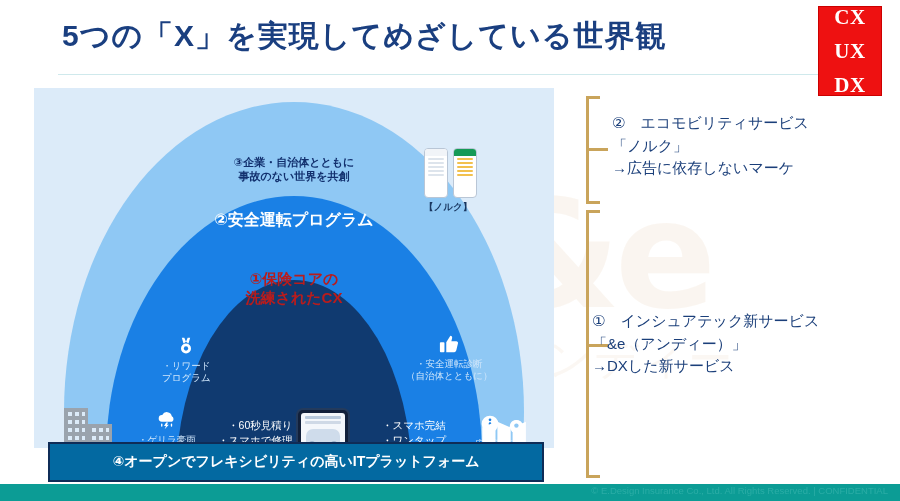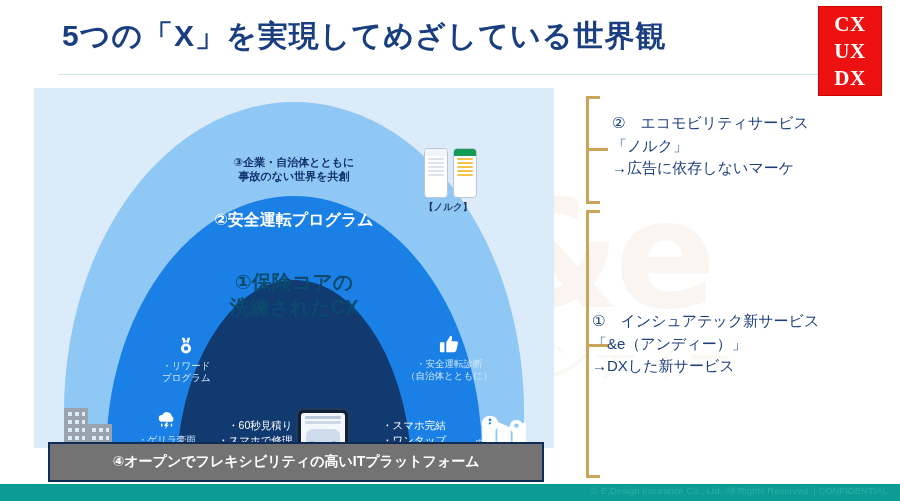--- a/index.html
+++ b/index.html
@@ -33,21 +33,21 @@
     letter-spacing:1px;white-space:nowrap;
   }
   .title-rule{
     position:absolute;left:58px;top:74px;width:760px;height:1px;
     background:#cfe9ec;
   }
   .cxbadge{
     position:absolute;right:18px;top:6px;width:62px;height:88px;
     background:#ee1111;border:1px solid #c00;
     display:flex;flex-direction:column;align-items:center;justify-content:center;
-    gap:1px;
+    gap:8px;
   }
   .cxbadge span{
     color:#fff;font-family:"Liberation Serif","DejaVu Serif",serif;
     font-weight:bold;font-size:21px;line-height:1.25;letter-spacing:.5px;
   }
 
   
   .panel{
     position:absolute;left:34px;top:88px;width:520px;height:360px;
     background:#dcebf9;overflow:hidden;
@@ -62,21 +62,21 @@
   .arc3{
     left:142px;top:192px;width:236px;height:400px;background:#103a70;
   }
 
   .arc-label{
     position:absolute;color:#12306e;font-weight:bold;text-align:center;
     line-height:1.25;white-space:nowrap;
   }
   .lbl-outer{left:0;right:0;top:28px;font-size:11px;margin-top:40px;}
   .lbl-mid{left:0;right:0;top:122px;font-size:16px;color:#ffffff;}
-  .lbl-inner{left:0;right:0;top:182px;font-size:20px;color:#0c4a6e;text-align:center;}
+  .lbl-inner{left:0;right:0;top:182px;font-size:15px;color:#b91c1c;text-align:center;}
 
   
   .side{
     position:absolute;text-align:center;line-height:1.2;
     font-size:9.5px;color:#cfe6fb;white-space:nowrap;
   }
   .side .ico{display:block;margin:0 auto 2px;}
   .side-reward{left:128px;top:248px;}
   .side-rain{left:104px;top:322px;}
   .side-score{left:372px;top:246px;}
@@ -117,21 +117,21 @@
   .mini{width:22px;height:48px;border:1.5px solid #b9c6d6;border-radius:4px;background:#fff;overflow:hidden;}
   .mini .top{height:7px;background:#f1f4f8;}
   .mini.green .top{background:#159a57;}
   .mini .ln{height:2px;margin:2px 3px;background:#dde4ec;border-radius:1px;}
   .mini.green .ln{background:#f2c14e;}
   .norc-cap{margin-top:3px;font-size:9.5px;color:#18365f;font-weight:bold;white-space:nowrap;}
 
   
   .platform{
     position:absolute;left:48px;top:442px;width:492px;height:36px;
-    background:#737373;border:2px solid #0f2c57;
+    background:#0369a1;border:2px solid #0f2c57;
     display:flex;align-items:center;justify-content:center;
     color:#fff;font-weight:bold;font-size:14px;white-space:nowrap;
   }
   .brace-v{position:absolute;width:3px;background:#c9a45b;}
   .brace-h{position:absolute;height:3px;background:#c9a45b;}
   .brace-cap{position:absolute;width:14px;height:3px;background:#c9a45b;}
 
   .annot{
     position:absolute;color:#1b3f7a;font-size:15px;line-height:1.5;
     white-space:nowrap;

